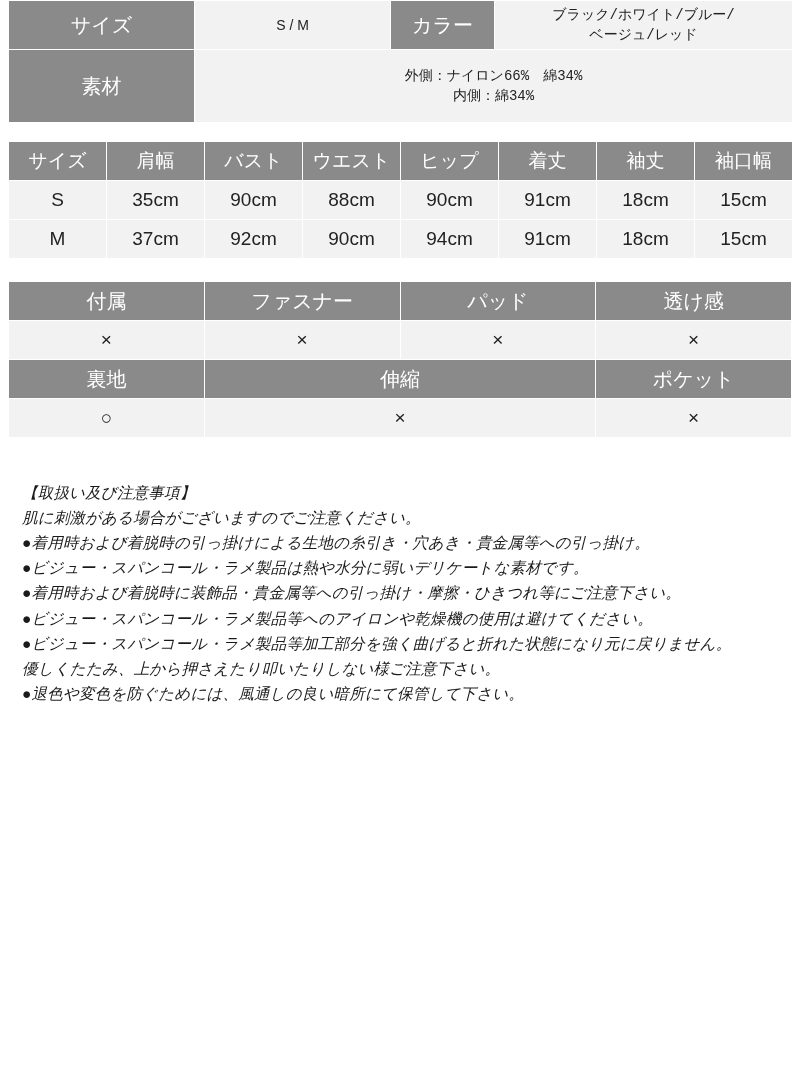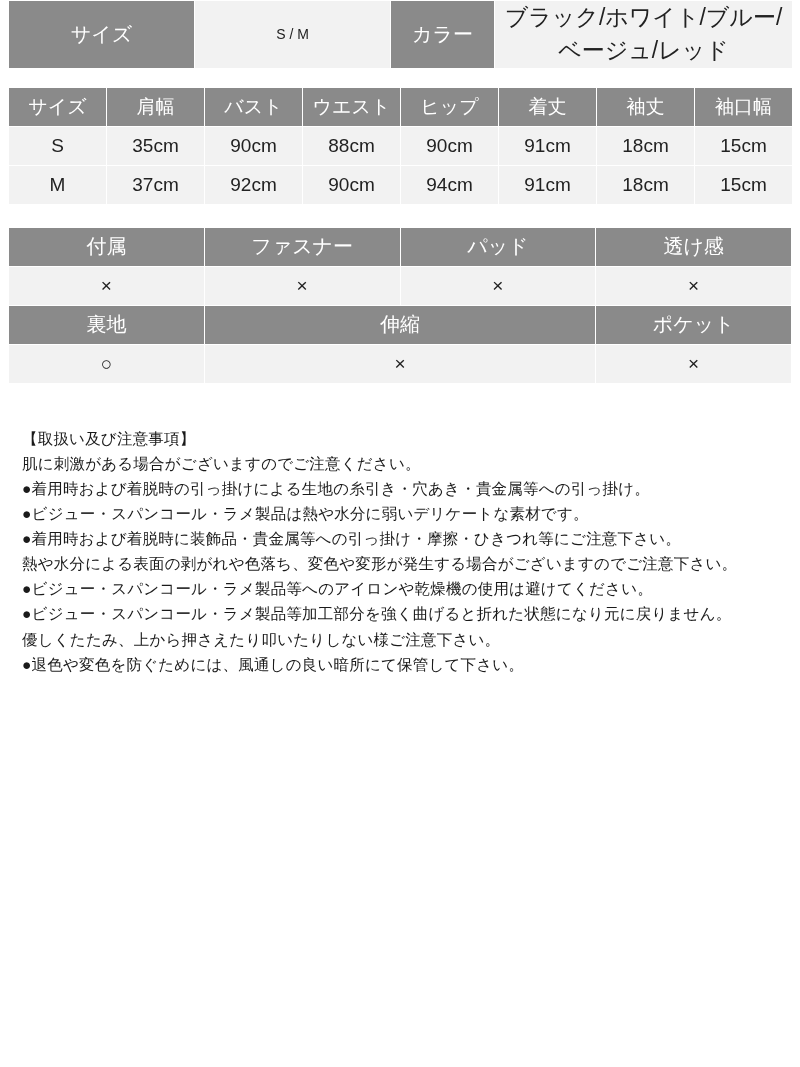--- a/index.html
+++ b/index.html
@@ -43,21 +43,21 @@
     font-size: 20px;
   }
   .lite {
     background: #f2f2f2;
   }
 
   
   #spec-table td { height: 30px; }
   #spec-table tr.r1 td { height: 48px; }
   #spec-table tr.r2 td { height: 72px; line-height: 1.45; }
-  #spec-table .multi { font-size: 23px; line-height: 1.45; }
+  #spec-table .multi { font-size: 14px; line-height: 1.45; font-family: Liberation Mono, monospace; }
 
   
   #size-table { margin-top: 18px; }
   #size-table td { height: 38px; font-size: 19px; }
   #size-table .hdr { height: 38px; }
   #size-table td.first { background: #f2f2f2; }
 
   
   #attr-table { margin-top: 22px; }
   #attr-table td { height: 38px; font-size: 19px; }
@@ -65,21 +65,21 @@
   .mark { font-size: 19px; }
 
   
   .notes {
     margin: 42px 22px 0 22px;
     font-size: 15.5px;
     line-height: 1.62;
     color: #1a1a1a;
     letter-spacing: 0.2px;
   }
-  .notes div { white-space: nowrap; }
+  .notes div { white-space: nowrap; font-style: italic; }
 </style>
 </head>
 <body>
 
 <div class="page">
 
   <table id="spec-table">
     <colgroup>
       <col style="width:186px">
       <col style="width:196px">
@@ -87,20 +87,27 @@
       <col style="width:298px">
     </colgroup>
     <tbody>
       <tr class="r1">
         <td class="hdr">サイズ</td>
         <td class="lite">S / M</td>
         <td class="hdr">カラー</td>
         <td class="lite multi">
           <div>ブラック/ホワイト/ブルー/</div>
           <div>ベージュ/レッド</div>
+        </td>
+      </tr>
+      <tr class="r2">
+        <td class="hdr">素材</td>
+        <td class="lite multi" colspan="3">
+          <div>外側：ナイロン66%　綿34%</div>
+          <div>内側：綿34%</div>
         </td>
       </tr>
     </tbody>
   </table>
 
   <table id="size-table">
     <colgroup>
       <col style="width:98px">
         <col style="width:98px">
         <col style="width:98px">
@@ -171,21 +178,20 @@
     </tbody>
   </table>
 
   <div class="notes">
     <div>【取扱い及び注意事項】</div>
     <div id="notes-lines">
         <div>肌に刺激がある場合がございますのでご注意ください。</div>
         <div>●着用時および着脱時の引っ掛けによる生地の糸引き・穴あき・貴金属等への引っ掛け。</div>
         <div>●ビジュー・スパンコール・ラメ製品は熱や水分に弱いデリケートな素材です。</div>
         <div>●着用時および着脱時に装飾品・貴金属等への引っ掛け・摩擦・ひきつれ等にご注意下さい。</div>
-        <div>熱や水分による表面の剥がれや色落ち、変色や変形が発生する場合がございますのでご注意下さい。</div>
         <div>●ビジュー・スパンコール・ラメ製品等へのアイロンや乾燥機の使用は避けてください。</div>
         <div>●ビジュー・スパンコール・ラメ製品等加工部分を強く曲げると折れた状態になり元に戻りません。</div>
         <div>優しくたたみ、上から押さえたり叩いたりしない様ご注意下さい。</div>
         <div>●退色や変色を防ぐためには、風通しの良い暗所にて保管して下さい。</div>
       </div>
   </div>
 
 </div>
 
 </body></html>

